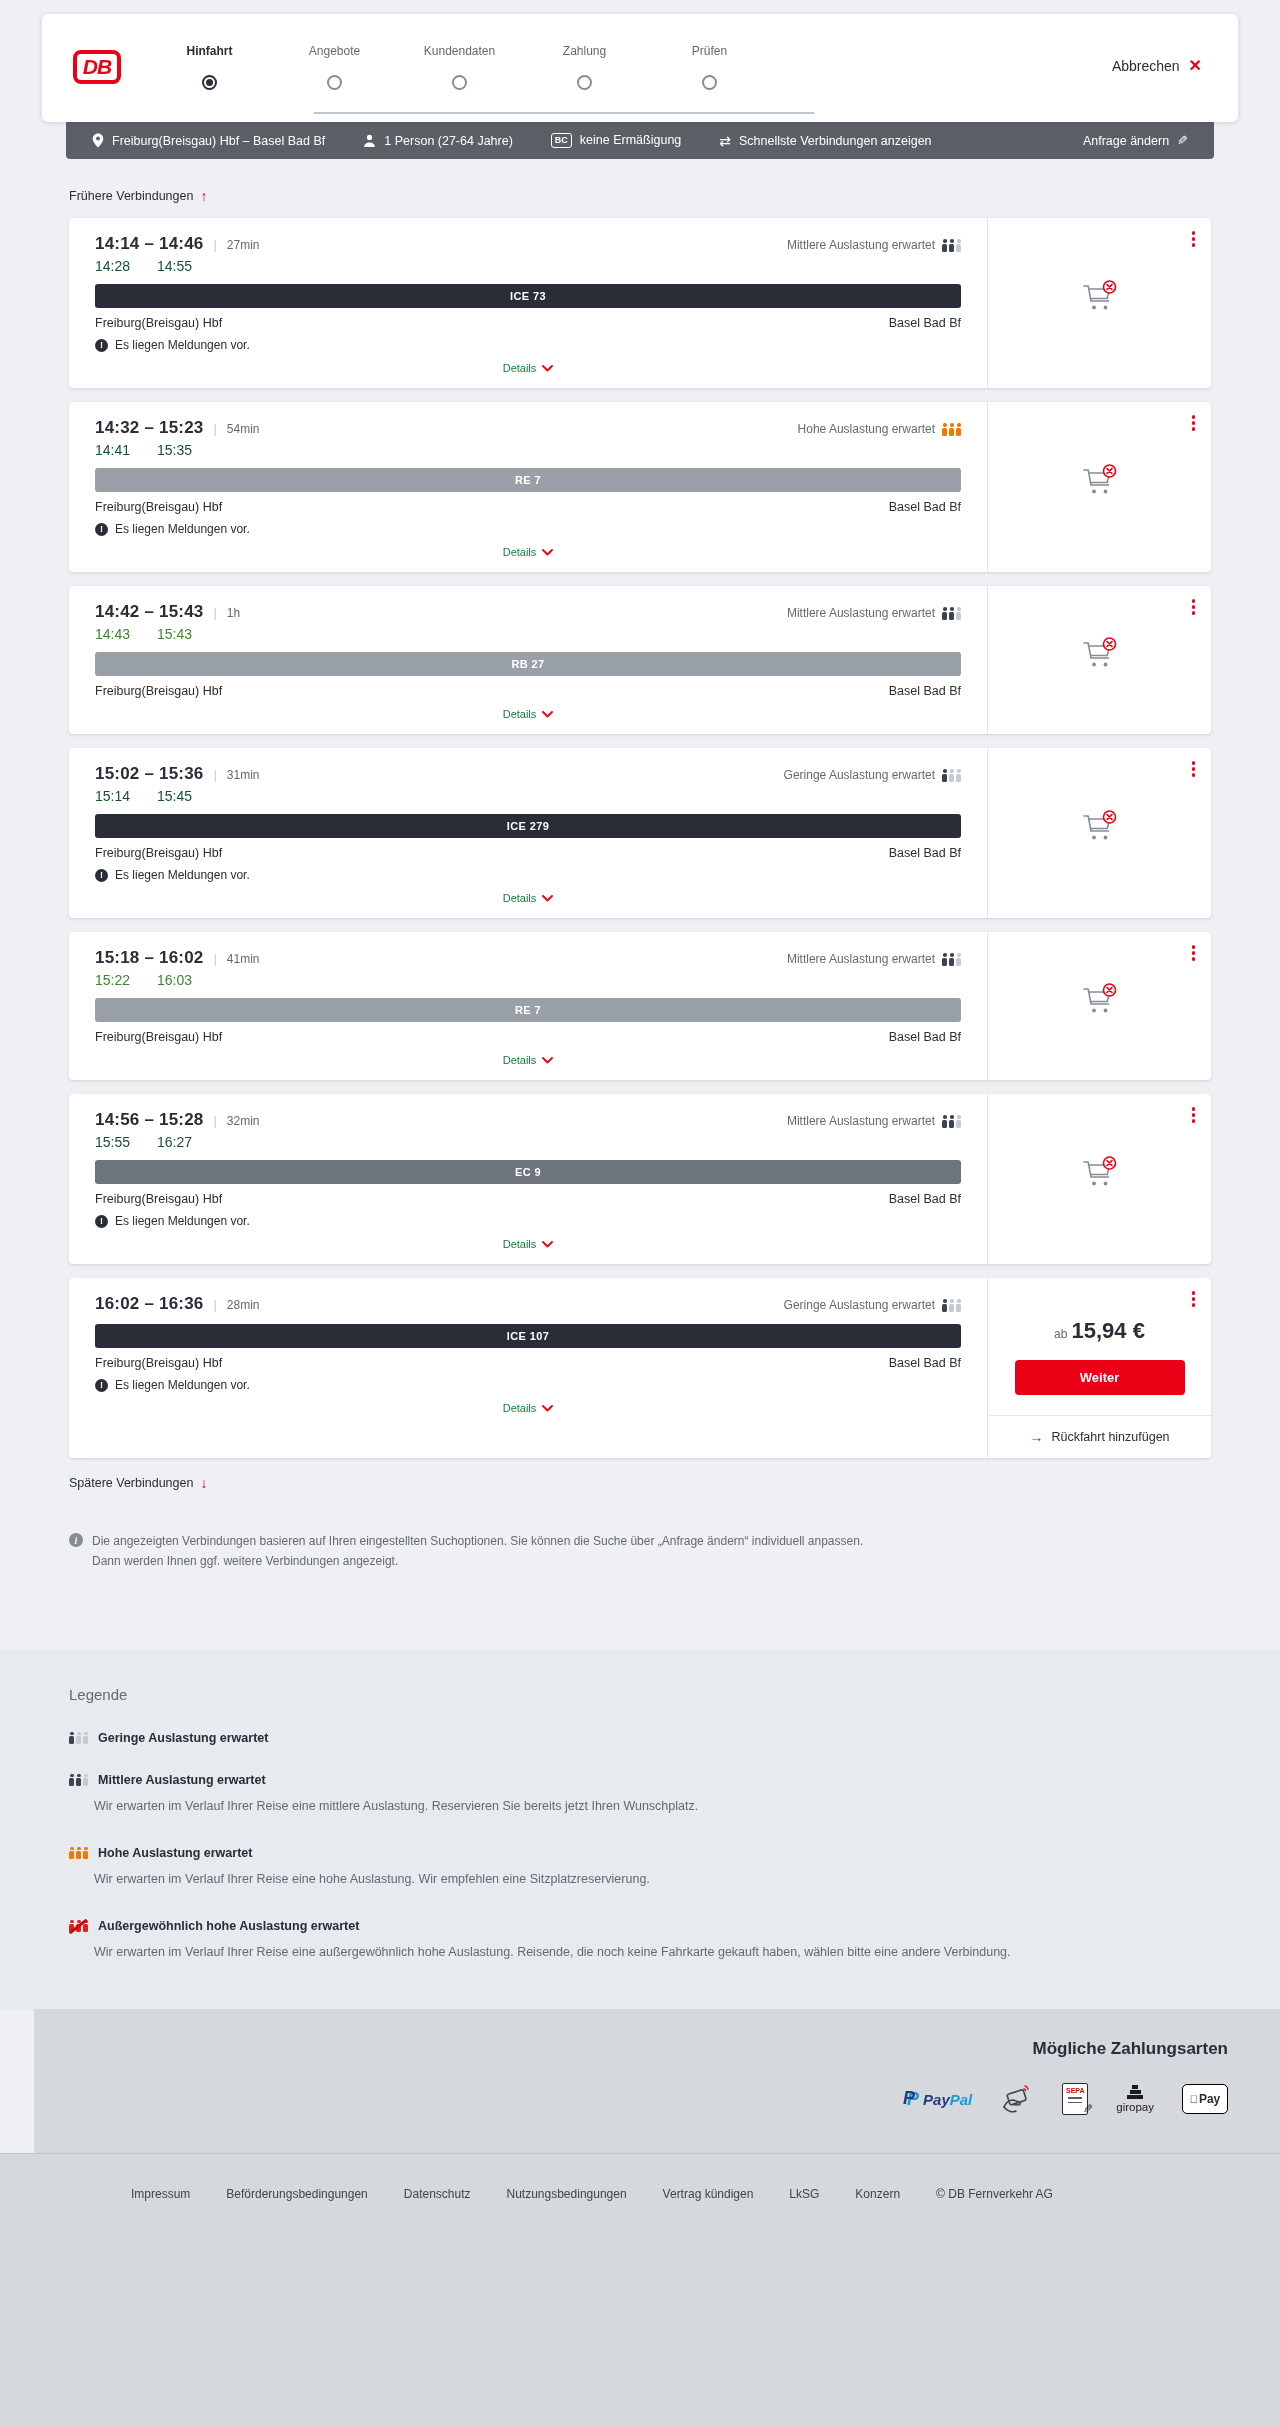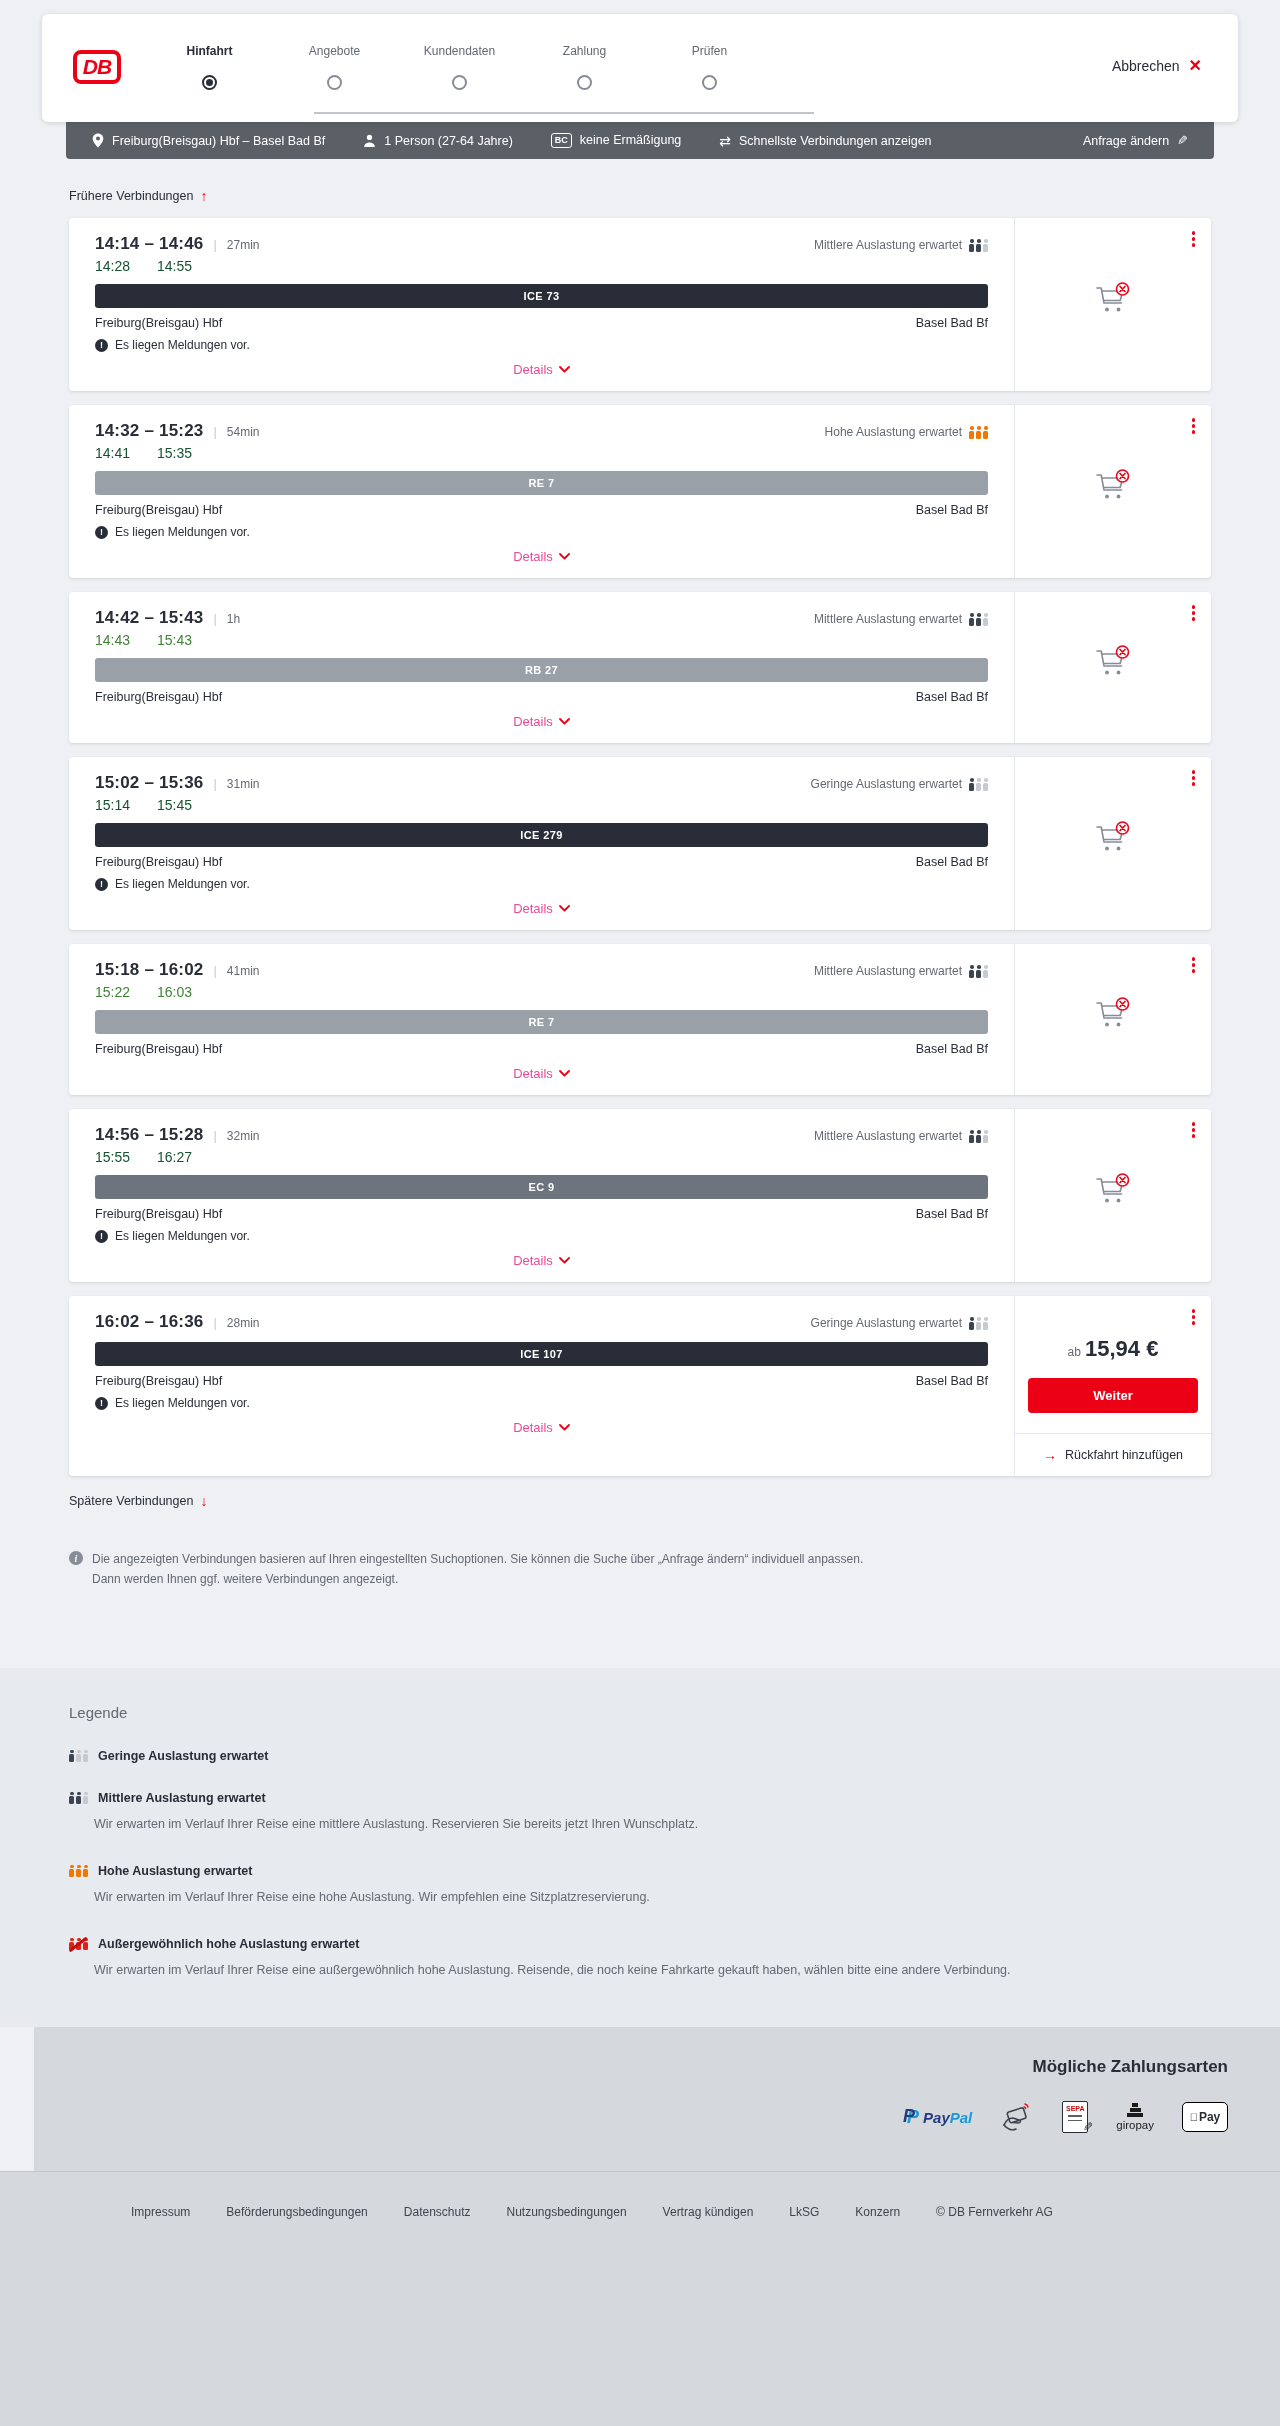--- a/index.html
+++ b/index.html
@@ -74,23 +74,23 @@
                  letter-spacing:.4px; display:flex; align-items:center; justify-content:center; }
   .b-dark { background:#282d37; }
   .b-gray { background:#9aa0a8; }
   .b-mid  { background:#6e747d; }
 
   .stations { display:flex; justify-content:space-between; font-size:12.5px; }
   .msg { margin-top:8px; display:flex; align-items:center; gap:7px; font-size:12px; }
   .msg-icon { width:13px; height:13px; border-radius:50%; background:#282d37; color:#fff; font-size:9px;
               font-weight:bold; display:flex; align-items:center; justify-content:center; flex:none; }
   .details-btn { margin:10px auto 0; display:flex; align-items:center; gap:6px; background:none; border:none;
-                 color:#ec4899; font-size:13px; cursor:pointer; font-family:inherit; }
-
-  .card-aside { width:197px; border-left:1px solid #e3e6ea; position:relative; display:flex;
+                 color:#15803d; font-size:11px; cursor:pointer; font-family:inherit; }
+
+  .card-aside { width:224px; border-left:1px solid #e3e6ea; position:relative; display:flex;
                 flex-direction:column; align-items:center; padding:14px 16px; }
   .kebab { position:absolute; top:10px; right:13px; background:none; border:none; cursor:pointer;
            display:flex; flex-direction:column; gap:2.5px; padding:3px; }
   .kebab i { width:3.5px; height:3.5px; border-radius:50%; background:#ec0016; }
   .aside-past { display:flex; flex-direction:column; align-items:center; justify-content:center; flex:1; }
   .past-text { margin-top:12px; font-size:11.5px; color:#8a8f98; text-align:center; line-height:1.55; width:160px; }
   .aside-price { display:flex; flex-direction:column; align-items:center; flex:1; width:100%; padding-top:26px; }
   .price-row { display:flex; align-items:baseline; gap:4px; }
   .price-ab { font-size:12px; color:#646973; }
   .price-val { font-size:22px; font-weight:bold; }

